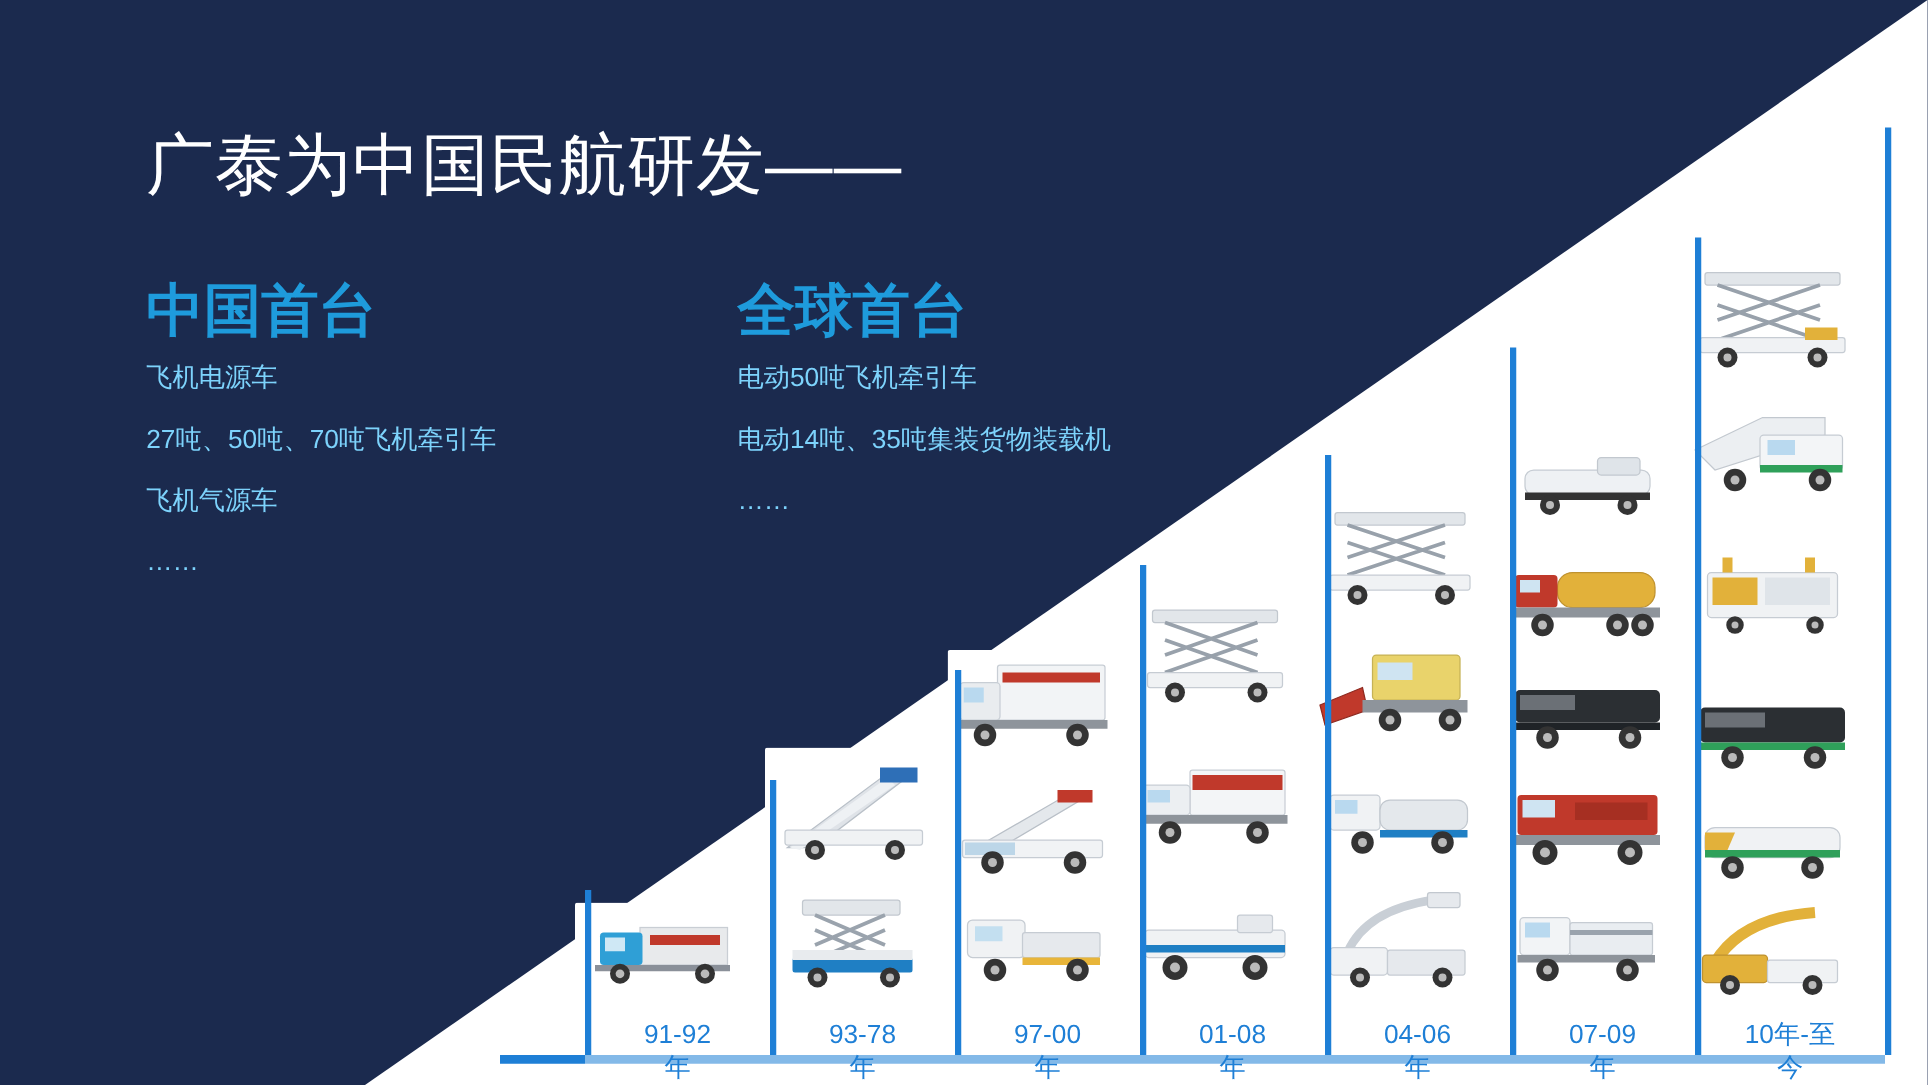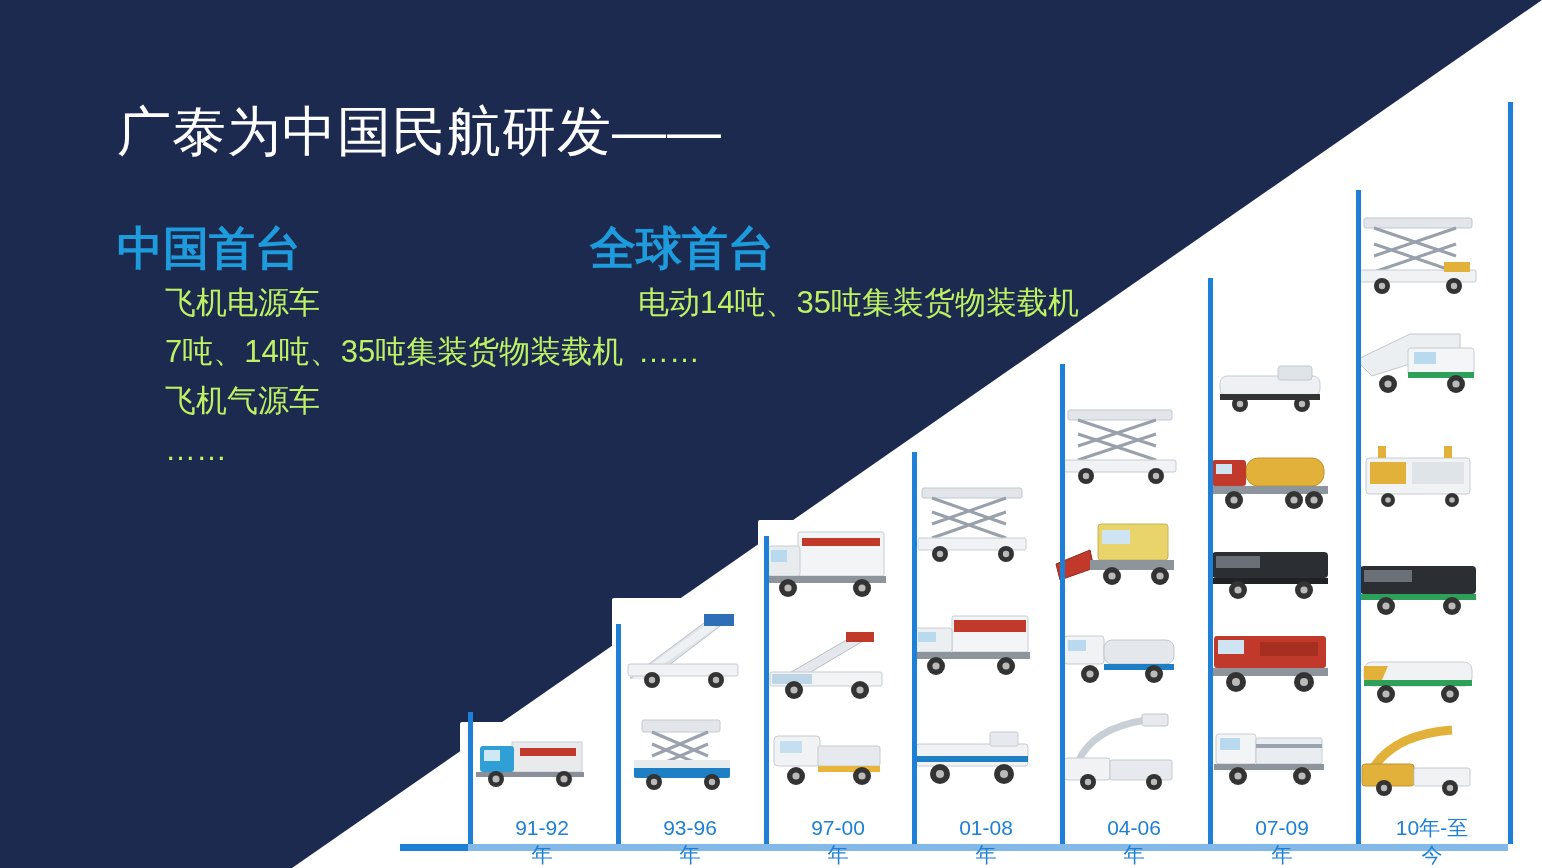--- a/index.html
+++ b/index.html
@@ -28,23 +28,22 @@
     position:absolute;left:117px;top:96px;z-index:5;
     color:#ffffff;font-size:54px;letter-spacing:1px;white-space:nowrap;
   }
   .col-title{
     position:absolute;z-index:5;color:#1e9bdc;font-size:46px;font-weight:bold;
     white-space:nowrap;
   }
   .col-title.a{left:117px;top:218px;}
   .col-title.b{left:590px;top:218px;}
   .col-list{
-    position:absolute;z-index:5;color:#bef264;font-size:31px;line-height:49px;
+    position:absolute;z-index:5;color:#7dd3fc;font-size:21px;line-height:49px;
     white-space:nowrap;
-    margin-left:48px;
   }
   .col-list.a{left:117px;top:278px;}
   .col-list.b{left:590px;top:278px;}
   .col-list div{white-space:nowrap;}
 
   
   .timeline{position:absolute;left:16px;top:0;width:1542px;height:868px;z-index:6;}
   .tick{
     position:absolute;width:5px;background:#1e7fd6;
   }
@@ -68,27 +67,28 @@
 <body>
 
 <div class="navy"></div>
 <div class="wedge"></div>
 
 <div class="headline">广泰为中国民航研发——</div>
 
 <div class="col-title a">中国首台</div>
 <div class="col-list a">
   <div>飞机电源车</div>
-  <div>7吨、14吨、35吨集装货物装载机</div>
+  <div>27吨、50吨、70吨飞机牵引车</div>
   <div>飞机气源车</div>
   <div>……</div>
 </div>
 
 <div class="col-title b">全球首台</div>
 <div class="col-list b">
+  <div>电动50吨飞机牵引车</div>
   <div>电动14吨、35吨集装货物装载机</div>
   <div>……</div>
 </div>
 
 <div class="veh" style="left:460px;top:722px;width:136px;height:70px;">
   <svg viewBox="0 0 136 70">
       <rect width="136" height="70" fill="#ffffff"></rect>
   <rect x="52" y="20" width="70" height="30" fill="#e8eaec" stroke="#c9ced4"></rect>
   <rect x="20" y="24" width="34" height="26" rx="3" fill="#2f9fd6"></rect>
   <rect x="24" y="28" width="16" height="11" fill="#cfe8f5"></rect>
@@ -422,21 +422,21 @@
   <div class="axis" style="left:896px;top:844px;width:148px;opacity:.55;"></div>
   <div class="axis" style="left:1044px;top:844px;width:148px;opacity:.55;"></div>
   <div class="axis" style="left:1192px;top:844px;width:148px;opacity:.55;"></div>
   <div class="axis" style="left:1340px;top:844px;width:152px;opacity:.55;"></div>
 
   <div class="tl-label" style="left:466px;top:814px;">
     <div>91-92</div>
     <div>年</div>
   </div>
   <div class="tl-label" style="left:614px;top:814px;">
-    <div>93-96</div>
+    <div>93-78</div>
     <div>年</div>
   </div>
   <div class="tl-label" style="left:762px;top:814px;">
     <div>97-00</div>
     <div>年</div>
   </div>
   <div class="tl-label" style="left:910px;top:814px;">
     <div>01-08</div>
     <div>年</div>
   </div>

